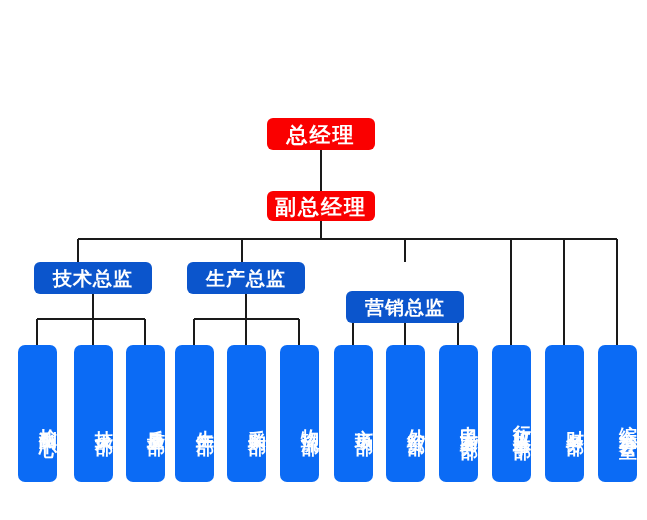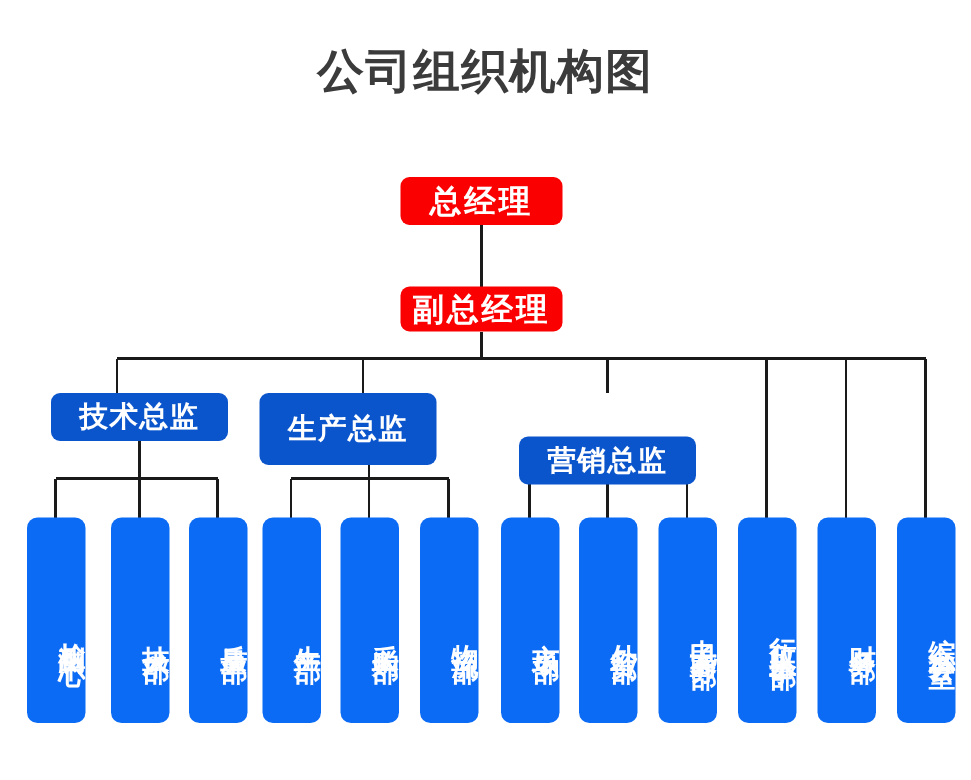--- a/index.html
+++ b/index.html
@@ -94,21 +94,20 @@
     padding-top: 14px;
     align-items: flex-start;
     justify-content: center;
   }
 </style>
 </head>
 <body>
 
 <div id="chart-root">
 
-  <div class="chart-title">公司组织机构图</div>
 
   <svg id="connectors" viewBox="0 0 647 520" width="647" height="520" xmlns="http://www.w3.org/2000/svg">
 
     <line x1="321" y1="150" x2="321" y2="191"></line>
 
     <line x1="321" y1="221" x2="321" y2="239"></line>
 
     <line x1="78" y1="239" x2="617" y2="239"></line>
 
     <line x1="78" y1="239" x2="78" y2="262"></line>
@@ -137,21 +136,21 @@
     <line x1="405" y1="319" x2="405" y2="345"></line>
     <line x1="458" y1="319" x2="458" y2="345"></line>
   </svg>
 
   <div class="node exec" style="left:267px; top:118px; width:108px; height:32px;">总经理</div>
 
   <div class="node exec" style="left:267px; top:191px; width:108px; height:30px;">副总经理</div>
 
   <div class="node director" style="left:34px; top:262px; width:118px; height:32px;">技术总监</div>
 
-  <div class="node director" style="left:173px; top:262px; width:118px; height:48px;">生产总监</div>
+  <div class="node director" style="left:187px; top:262px; width:118px; height:32px;">生产总监</div>
 
   <div class="node director" style="left:346px; top:262px; width:118px; height:32px;margin-top:29px;">营销总监</div>
 
   <div class="node dept" style="left:18px; top:345px; width:39px; height:137px;">检测中心</div>
 
   <div class="node dept" style="left:74px; top:345px; width:39px; height:137px;">技术部</div>
 
   <div class="node dept" style="left:126px; top:345px; width:39px; height:137px;">质量部</div>
 
   <div class="node dept" style="left:175px; top:345px; width:39px; height:137px;">生产部</div>

